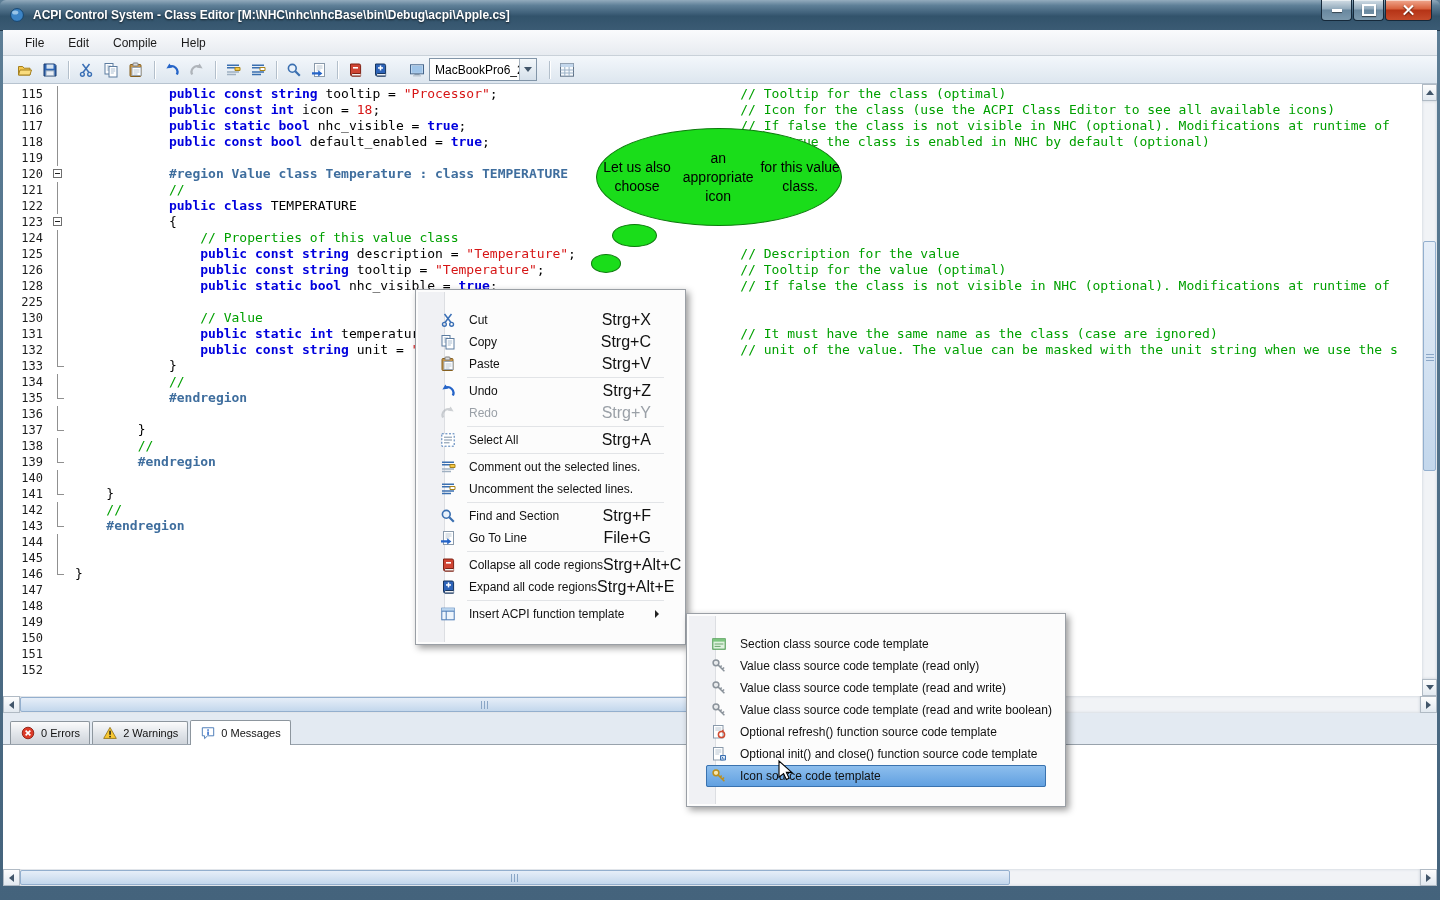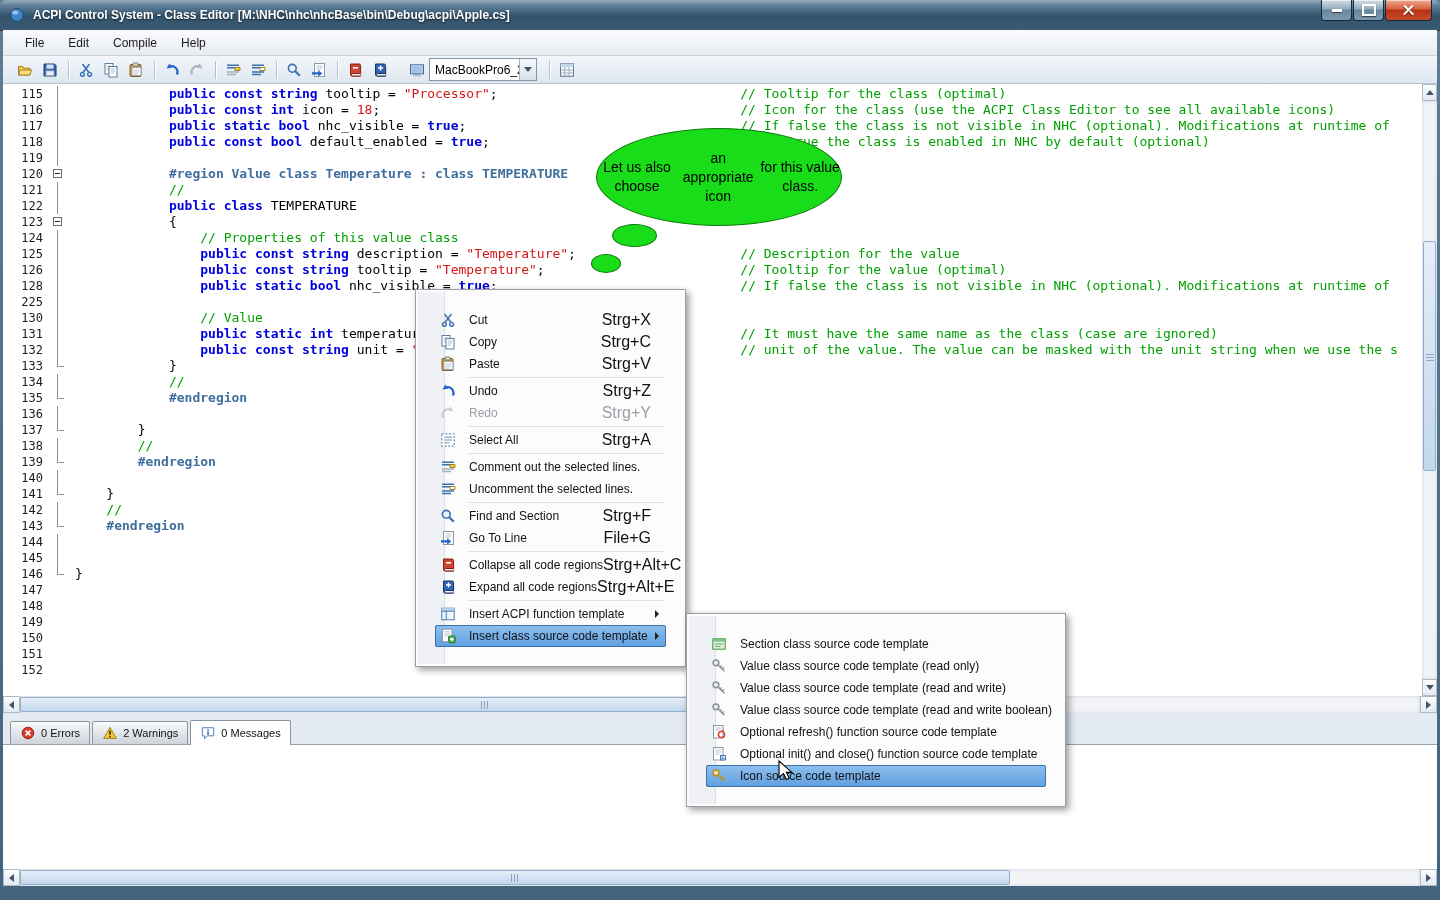--- a/index.html
+++ b/index.html
@@ -773,34 +773,20 @@
           <svg viewBox="0 0 16 16">
             <rect x="1.8" y="2.2" width="12.4" height="11.6" fill="#eef5fc" stroke="#4a7ab5"></rect>
             <rect x="1.8" y="2.2" width="12.4" height="3" fill="#bcd6ef"></rect>
             <path d="M1.8 5.2 h12.4 M6.2 5.2 V13.8" stroke="#4a7ab5"></path>
           </svg>
         </span>
       </span>
       <span class="lbl">Insert ACPI function template</span>
       <span class="arrow"></span>
     </div>
-    <div class="mi hl sub">
-      <span class="icw">
-        <span class="ic ">
-          <svg viewBox="0 0 16 16">
-            <rect x="2.5" y="1.2" width="9.5" height="12.5" fill="#fff" stroke="#8a9aab"></rect>
-            <path d="M4.3 3.8h6M4.3 5.8h6M4.3 7.8h4.5" stroke="#b9c6d2"></path>
-            <rect x="8.6" y="8" width="6.6" height="6.6" rx="1" fill="#49b04e" stroke="#2b7a30"></rect>
-            <path d="M11.9 9.4 v3.8 M10 11.3 h3.8" stroke="#fff" stroke-width="1.5"></path>
-          </svg>
-        </span>
-      </span>
-      <span class="lbl">Insert class source code template</span>
-      <span class="arrow"></span>
-    </div>
   </div>
 <div class="menu" id="submenu">
     <div class="mi">
       <span class="icw">
         <span class="ic ">
           <svg viewBox="0 0 16 16">
             <rect x="1.8" y="2.8" width="12.4" height="10.4" fill="#dff2df" stroke="#3f9143"></rect>
             <rect x="1.8" y="2.8" width="12.4" height="2.8" fill="#7cc47f"></rect>
             <path d="M3.6 8h8.8M3.6 10.4h6" stroke="#6aa56d"></path>
           </svg>

